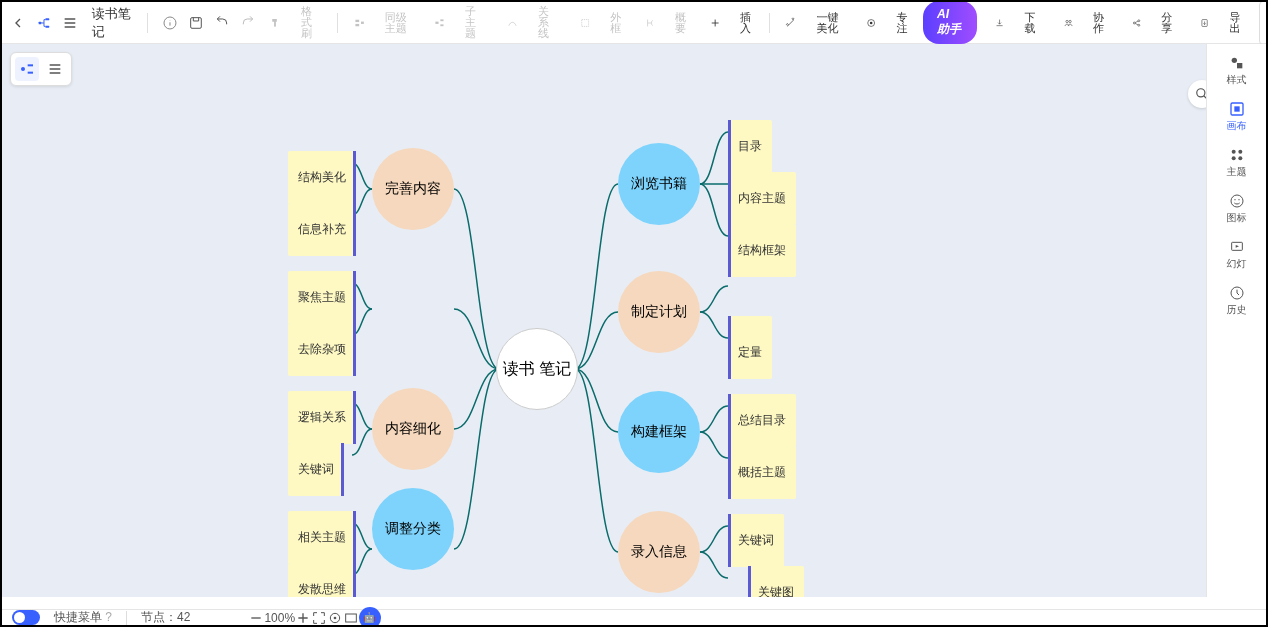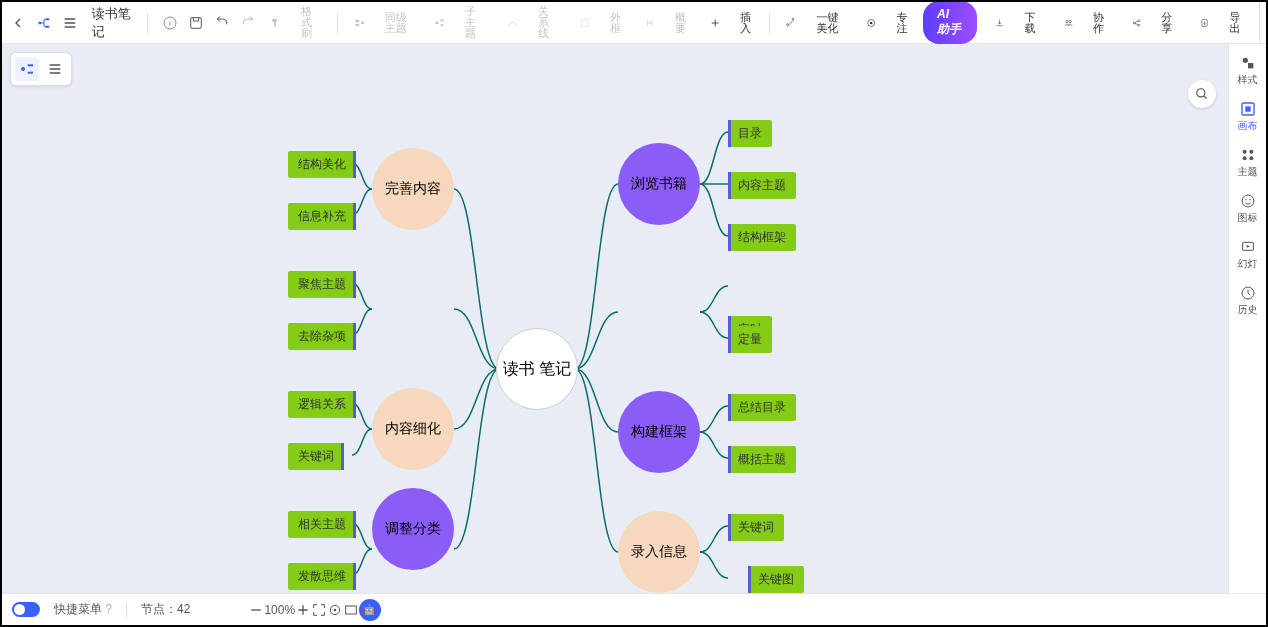--- a/index.html
+++ b/index.html
@@ -22,30 +22,30 @@
 .canvas{position:absolute;top:42px;left:0;right:38px;bottom:28px;background:#e8edf5;overflow:hidden}
 .float-tools{position:absolute;top:8px;left:8px;background:#fff;border:1px solid #ddd;border-radius:6px;display:flex;padding:4px;gap:4px;box-shadow:0 1px 3px rgba(0,0,0,.1)}
 .float-tools .ft{width:24px;height:24px;display:flex;align-items:center;justify-content:center;cursor:pointer;border-radius:4px}
 .float-tools .ft.active{background:#eef2ff}
 .search-btn{position:absolute;top:36px;right:12px;width:28px;height:28px;background:#fff;border-radius:50%;display:flex;align-items:center;justify-content:center;box-shadow:0 1px 3px rgba(0,0,0,.15);cursor:pointer}
 .mindmap{position:absolute;top:0;left:0;width:100%;height:100%}
 .node{position:absolute;display:flex;align-items:center;justify-content:center;text-align:center;font-size:13px;cursor:pointer}
 .node.center{width:82px;height:82px;border-radius:50%;background:#fff;border:1px solid #ccc;font-size:16px;font-weight:500;line-height:1.3}
 .node.circle{width:82px;height:82px;border-radius:50%;font-size:14px}
 .c-orange{background:#f5d8bd}
-.c-purple{background:#8b5cf6}
-.node.leaf{padding:5px 10px;background:#84cc16;font-size:12px;color:#333;border-radius:2px}
+.c-purple{background:#7dd3fc}
+.node.leaf{padding:18px 10px;background:#fef9c3;font-size:12px;color:#333;border-radius:2px}
 .node.leaf::before{content:'';position:absolute;left:0;top:0;bottom:0;width:3px;background:#5a5ad6}
 .node.leaf.rt::before{left:auto;right:0}
-.sidebar{position:absolute;top:42px;right:0;bottom:28px;width:38px;background:#fff;border-left:1px solid #e5e5e5;display:flex;flex-direction:column;align-items:center;padding-top:6px;gap:4px}
+.sidebar{position:absolute;top:42px;right:0;bottom:28px;width:60px;background:#fff;border-left:1px solid #e5e5e5;display:flex;flex-direction:column;align-items:center;padding-top:6px;gap:4px}
 .sb-item{display:flex;flex-direction:column;align-items:center;justify-content:center;width:34px;padding:5px 0;cursor:pointer;font-size:10px;color:#555;border-radius:4px;gap:2px}
 .sb-item svg{width:16px;height:16px;fill:#555}
 .sb-item.active{color:#3860ff}
 .sb-item.active svg{fill:#3860ff}
-.statusbar{position:absolute;bottom:0;left:0;right:0;height:32px;background:#fff;border-top:1px solid #e5e5e5;display:flex;align-items:center;padding:0 10px;font-size:12px;color:#555;gap:14px}
+.statusbar{position:absolute;bottom:0;left:0;right:0;height:16px;background:#fff;border-top:1px solid #e5e5e5;display:flex;align-items:center;padding:0 10px;font-size:12px;color:#555;gap:14px}
 .toggle{width:28px;height:15px;background:#3860ff;border-radius:8px;position:relative;cursor:pointer}
 .toggle::after{content:'';position:absolute;width:11px;height:11px;background:#fff;border-radius:50%;top:2px;left:2px}
 .sb-icon{width:16px;height:16px;display:flex;align-items:center;justify-content:center;cursor:pointer}
 .sb-sep{width:1px;height:14px;background:#ddd}
 .zoom{display:flex;align-items:center;}
 .bot-icon{width:22px;height:22px;background:#3860ff;border-radius:50%;display:flex;align-items:center;justify-content:center;font-size:10px;color:#fff}
 svg.lines{position:absolute;top:0;left:0;width:100%;height:100%;pointer-events:none}
 svg.lines path{fill:none;stroke:#0a6b6b;stroke-width:1.5}
 </style>
 </head>
@@ -256,20 +256,21 @@
       <div class="node circle c-orange" style="left: 370px; top: 344px;">内容细化</div>
       <div class="node leaf rt" style="left: 286px; top: 347px;">逻辑关系</div>
       <div class="node leaf rt" style="left: 286px; top: 399px;">关键词</div>
       <div class="node circle c-purple" style="left: 370px; top: 444px;">调整分类</div>
       <div class="node leaf rt" style="left: 286px; top: 467px;">相关主题</div>
       <div class="node leaf rt" style="left: 286px; top: 519px;">发散思维</div>
       <div class="node circle c-purple" style="left: 616px; top: 99px;">浏览书籍</div>
       <div class="node leaf" style="left: 726px; top: 76px;">目录</div>
       <div class="node leaf" style="left: 726px; top: 128px;">内容主题</div>
       <div class="node leaf" style="left: 726px; top: 180px;">结构框架</div>
+      <div class="node circle c-orange" style="left: 616px; top: 227px;">制定计划</div>
       <div class="node leaf" style="left: 726px; top: 230px; margin-top: 42px;">定时</div>
       <div class="node leaf" style="left: 726px; top: 282px;">定量</div>
       <div class="node circle c-purple" style="left: 616px; top: 347px;">构建框架</div>
       <div class="node leaf" style="left: 726px; top: 350px;">总结目录</div>
       <div class="node leaf" style="left: 726px; top: 402px;">概括主题</div>
       <div class="node circle c-orange" style="left: 616px; top: 467px;">录入信息</div>
       <div class="node leaf" style="left: 726px; top: 470px;">关键词</div>
       <div class="node leaf" style="left: 746px; top: 522px;">关键图</div>
     </div>
 </div>

